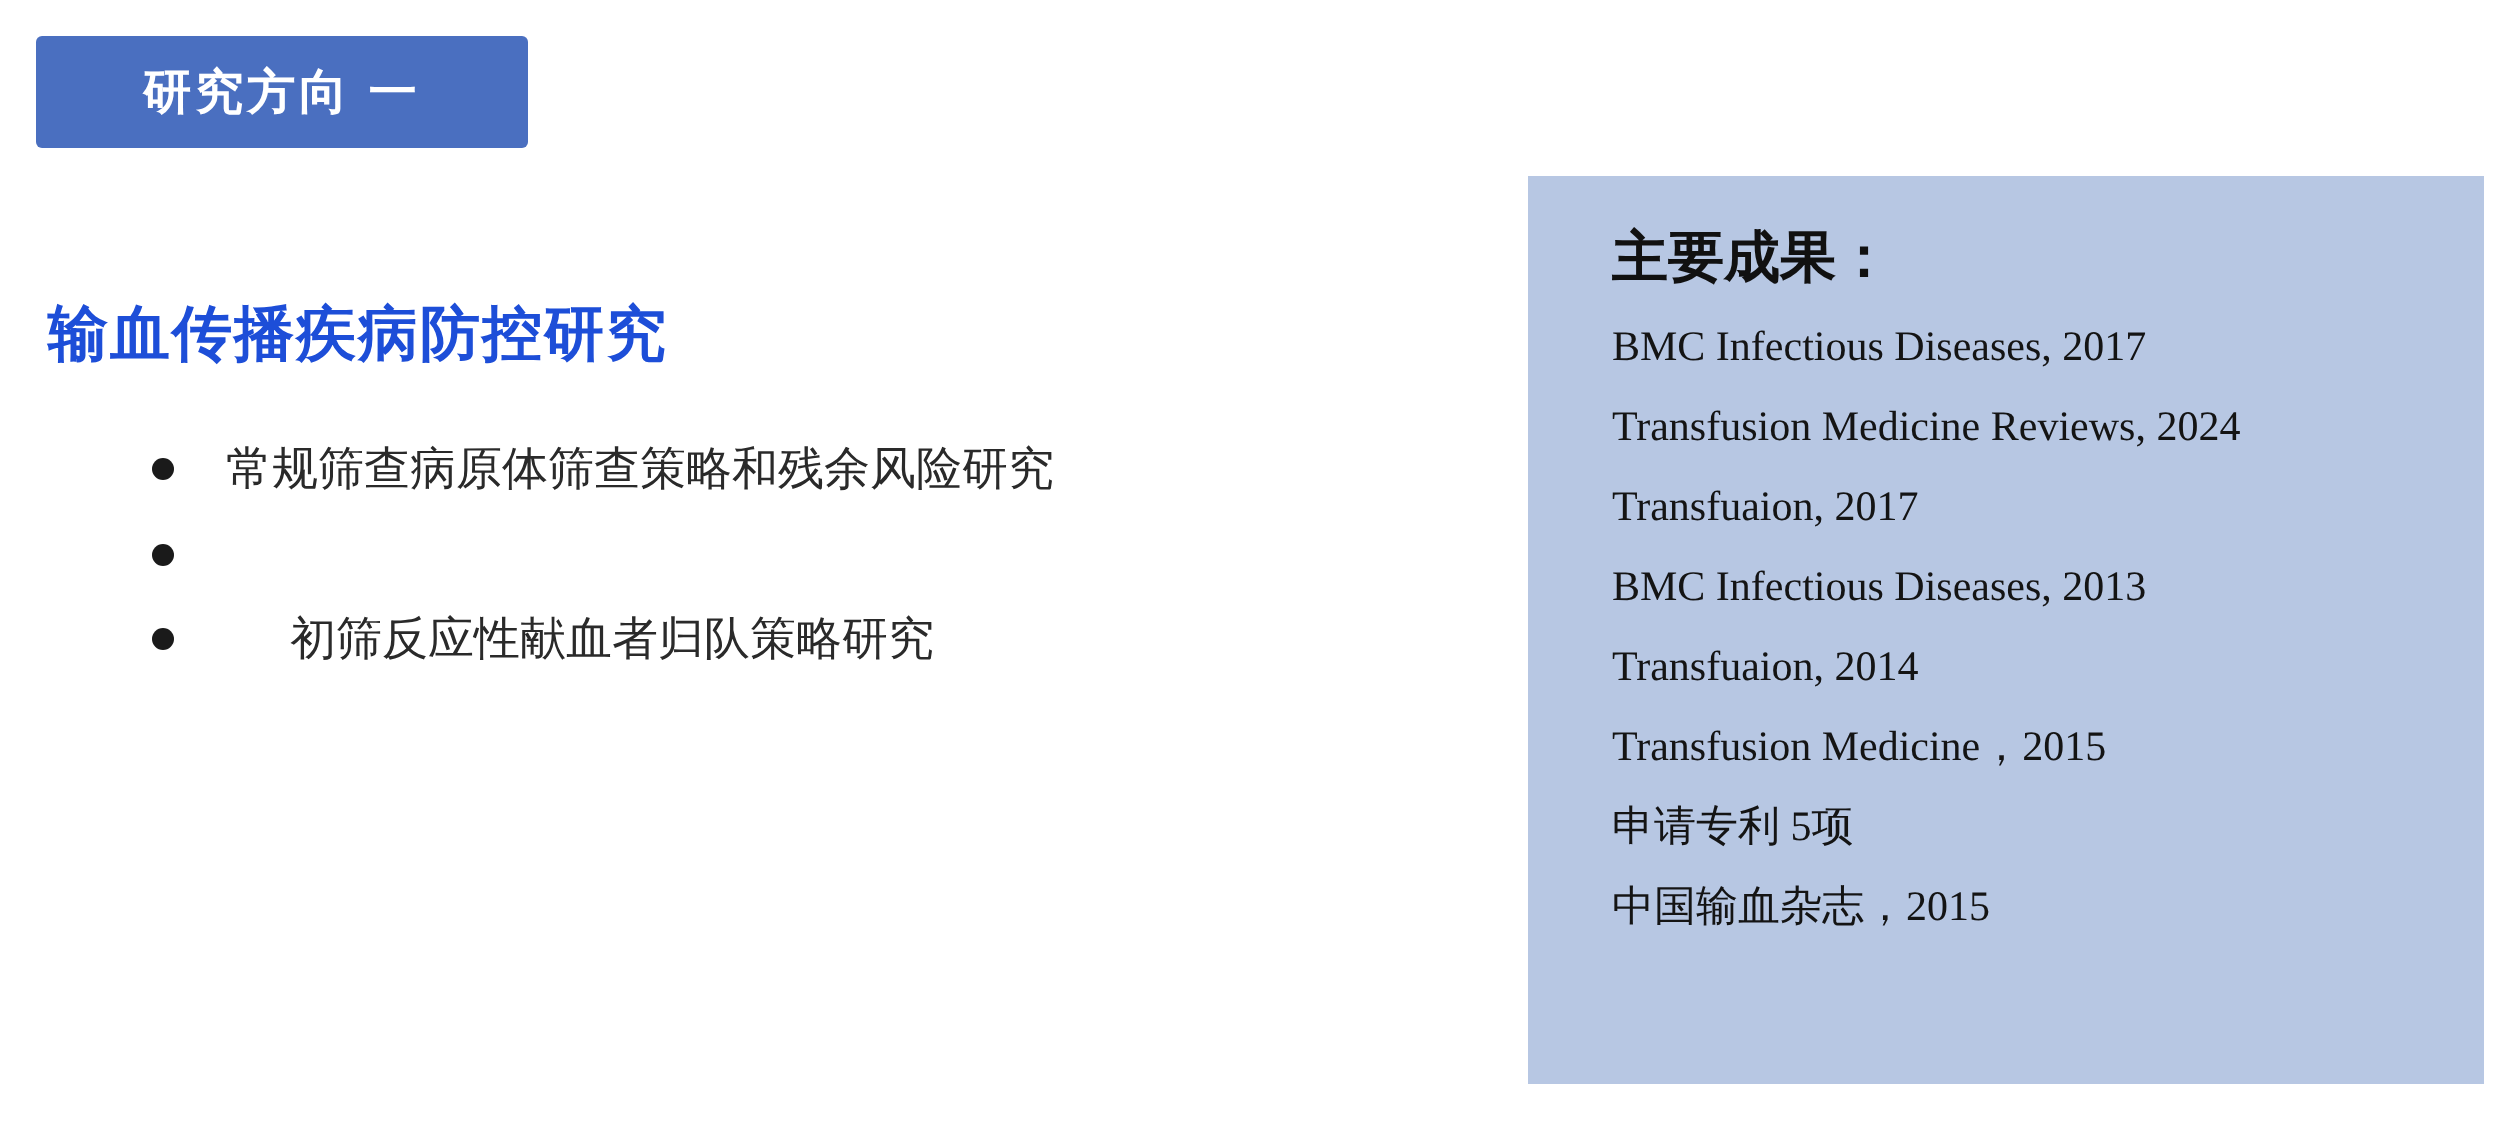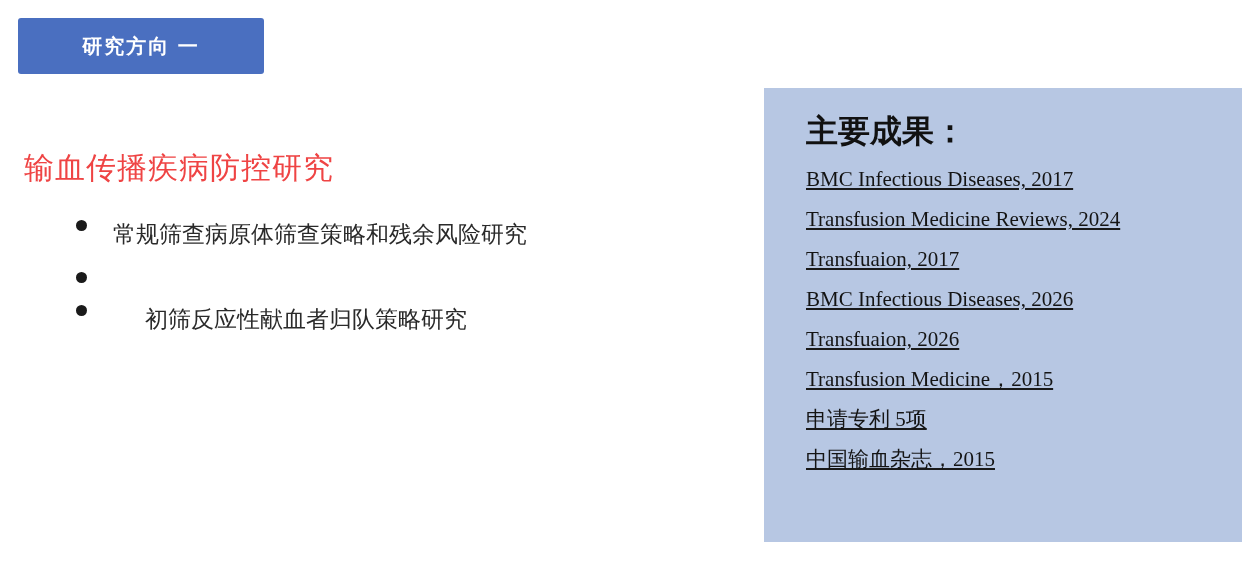--- a/index.html
+++ b/index.html
@@ -24,48 +24,49 @@
     width: 246px;
     height: 56px;
     background: #4a6fc0;
     border-radius: 3px;
     display: flex;
     align-items: center;
     justify-content: center;
   }
   .badge-label {
     color: #ffffff;
-    font-size: 20px;
+    font-size: 24px;
     font-weight: bold;
     letter-spacing: 2px;
     font-family: "Liberation Sans", sans-serif;
   }
 
   
   .left-block {
     position: absolute;
     left: 24px;
     top: 150px;
     width: 700px;
   }
   .main-heading {
     font-size: 30px;
-    font-weight: normal;
-    color: #ef4444;
+    font-weight: bold;
+    color: #1d4ed8;
     letter-spacing: 1px;
     margin: 0 0 34px 0;
     line-height: 1.2;
   }
   .bullet-list {
     list-style: none;
     margin: 0;
     padding: 0 0 0 52px;
   }
   .bullet-item {
     display: flex;
+    align-items: center;
     margin-bottom: 22px;
     font-size: 23px;
     color: #2a2a2a;
     line-height: 1.3;
   }
   .bullet-item:last-child {
     margin-bottom: 0;
     gap: 32px;
   }
   .bullet-dot {
@@ -84,31 +85,30 @@
   
   .results-panel {
     position: absolute;
     left: 764px;
     top: 88px;
     width: 478px;
     height: 454px;
     background: #b7c7e3;
   }
   .results-title {
-    font-size: 32px;
+    font-size: 28px;
     font-weight: bold;
     color: #111111;
     margin: 22px 0 6px 42px;
     font-family: "Liberation Sans", sans-serif;
   }
   .results-list {
     list-style: none;
     margin: 0;
     padding: 0 0 0 42px;
-    text-decoration: underline;
   }
   .results-item {
     font-family: "Liberation Serif", serif;
     font-size: 21px;
     color: #141414;
     line-height: 1.0;
     padding: 9px 0 10px 0;
     white-space: nowrap;
   }
 </style>
@@ -135,19 +135,19 @@
     </li>
   </ul>
 </div>
 
 <div class="results-panel">
   <div class="results-title">主要成果：</div>
   <ul class="results-list">
     <li class="results-item">BMC Infectious Diseases, 2017</li>
     <li class="results-item">Transfusion Medicine Reviews, 2024</li>
     <li class="results-item">Transfuaion, 2017</li>
-    <li class="results-item">BMC Infectious Diseases, 2026</li>
-    <li class="results-item">Transfuaion, 2026</li>
+    <li class="results-item">BMC Infectious Diseases, 2013</li>
+    <li class="results-item">Transfuaion, 2014</li>
     <li class="results-item">Transfusion Medicine，2015</li>
     <li class="results-item">申请专利 5项</li>
     <li class="results-item">中国输血杂志，2015</li>
   </ul>
 </div>
 
 </body></html>

